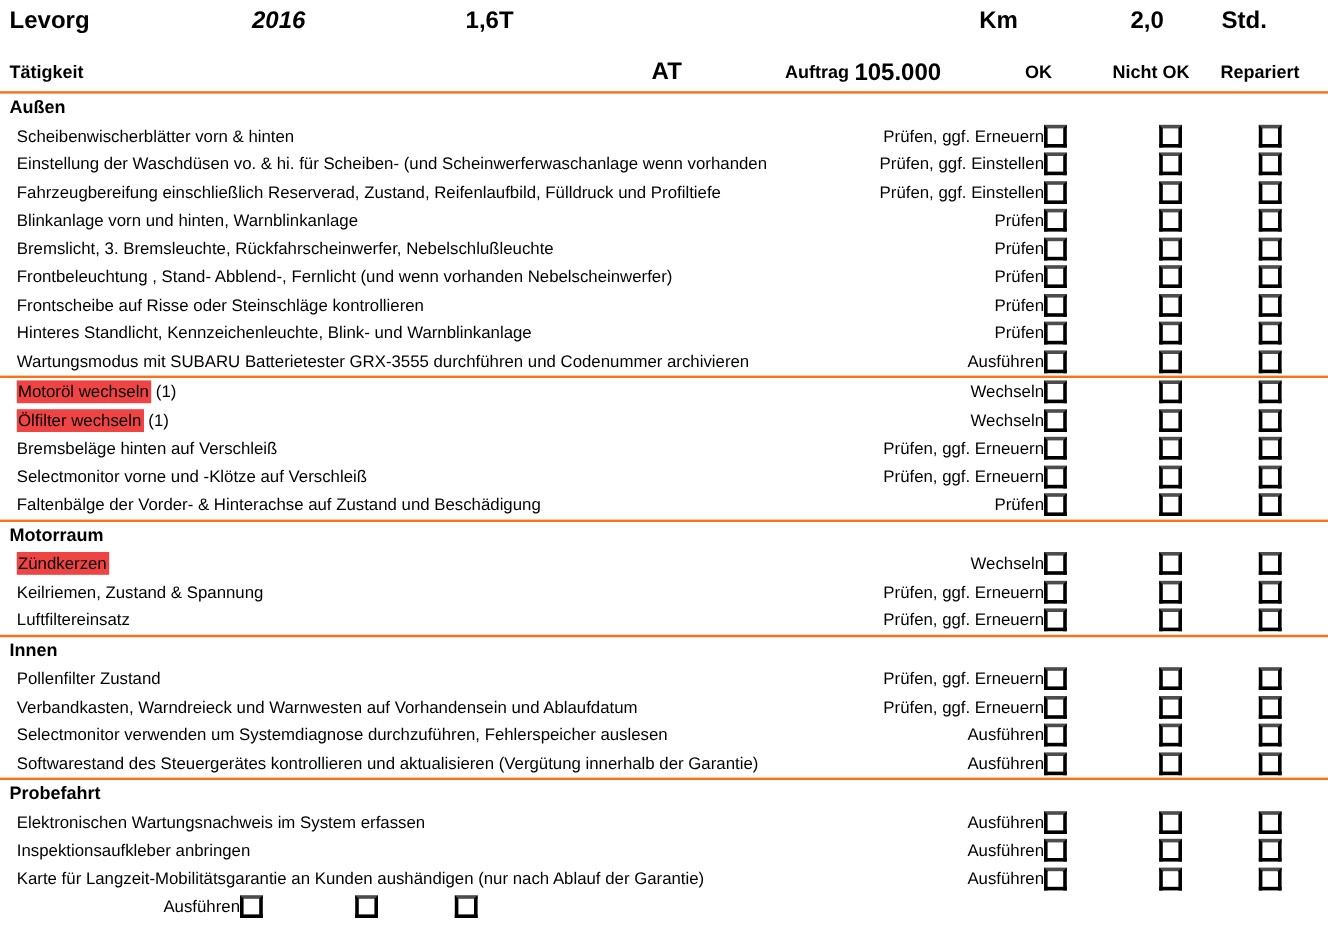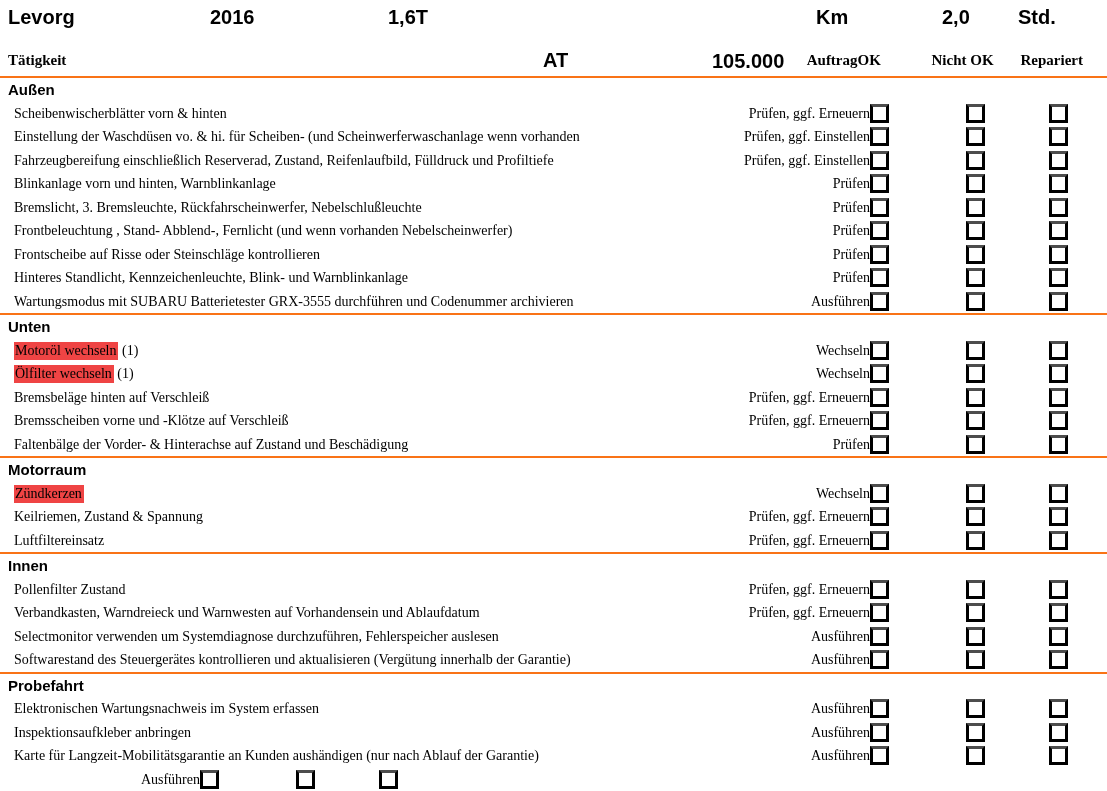--- a/index.html
+++ b/index.html
@@ -5,40 +5,40 @@
   * { margin:0; padding:0; box-sizing:border-box; }
   html,body { width:1107px; height:791px; background:#ffffff; overflow:hidden;
               font-family:"Liberation Sans","DejaVu Sans",sans-serif; color:#000; }
 
   .page { width:1107px; height:554px; position:relative; }
 
   
   .veh-header { position:relative; height:44px; }
   .veh-header span { position:absolute; top:6px; font-weight:bold; font-size:20px; white-space:nowrap; }
   .vh-model   { left:8px; }
-  .vh-year    { left:210px; }
+  .vh-year    { left:210px;font-style:italic; }
   .vh-engine  { left:388px; }
   .vh-trans   { left:543px;margin-top:43px; }
   .vh-mileage { left:712px;margin-top:44px; }
   .vh-mileage-unit { left:816px; }
   .vh-hours   { left:942px; }
   .vh-hours-unit   { left:1018px; }
 
   
-  .grid { display:flex; align-items:center;font-family:Liberation Serif, serif; }
+  .grid { display:flex; align-items:center; }
   .col-task     { flex:1 1 auto; min-width:0; padding-left:8px; white-space:nowrap; overflow:hidden; }
   .col-auftrag  { flex:0 0 200px; text-align:right; white-space:nowrap; }
   .col-ok       { flex:0 0 47px;  display:flex; }
   .col-nichtok  { flex:0 0 116px; display:flex; justify-content:center; }
   .col-rep      { flex:0 0 50px;  display:flex; justify-content:center; }
   .grid-end     { flex:0 0 24px; }
 
   
   .col-header { height:32px; font-weight:bold; font-size:15px; }
-  .col-header .col-auftrag { text-align:right; }
+  .col-header .col-auftrag { text-align:left; }
   .col-header .col-nichtok span, .col-header .col-rep span,
   .col-header .col-ok span { white-space:nowrap; }
 
   
   .section { border-top:2px solid #f97316; }
   .section-title { height:23.5px; line-height:23.5px; padding-left:8px;
                    font-weight:bold; font-size:15px; }
   .row { height:23.5px; font-size:14px; }
   .row .col-task { line-height:23.5px;padding-left:14px; }
   .row .col-auftrag { line-height:23.5px; }
@@ -205,21 +205,20 @@
           <div class="col-nichtok">
             <span class="cb"></span>
           </div>
           <div class="col-rep">
             <span class="cb"></span>
           </div>
           <div class="grid-end"></div>
         </div>
       </div>
       <div class="section">
-        <div class="section-title">Unten</div>
         <div class="grid row">
           <div class="col-task"><span class="hl">Motoröl wechseln</span> (1)</div>
           <div class="col-auftrag">Wechseln</div>
           <div class="col-ok">
             <span class="cb"></span>
           </div>
           <div class="col-nichtok">
             <span class="cb"></span>
           </div>
           <div class="col-rep">
@@ -249,21 +248,21 @@
           </div>
           <div class="col-nichtok">
             <span class="cb"></span>
           </div>
           <div class="col-rep">
             <span class="cb"></span>
           </div>
           <div class="grid-end"></div>
         </div>
         <div class="grid row">
-          <div class="col-task">Bremsscheiben vorne und -Klötze auf Verschleiß</div>
+          <div class="col-task">Selectmonitor vorne und -Klötze auf Verschleiß</div>
           <div class="col-auftrag">Prüfen, ggf. Erneuern</div>
           <div class="col-ok">
             <span class="cb"></span>
           </div>
           <div class="col-nichtok">
             <span class="cb"></span>
           </div>
           <div class="col-rep">
             <span class="cb"></span>
           </div>

